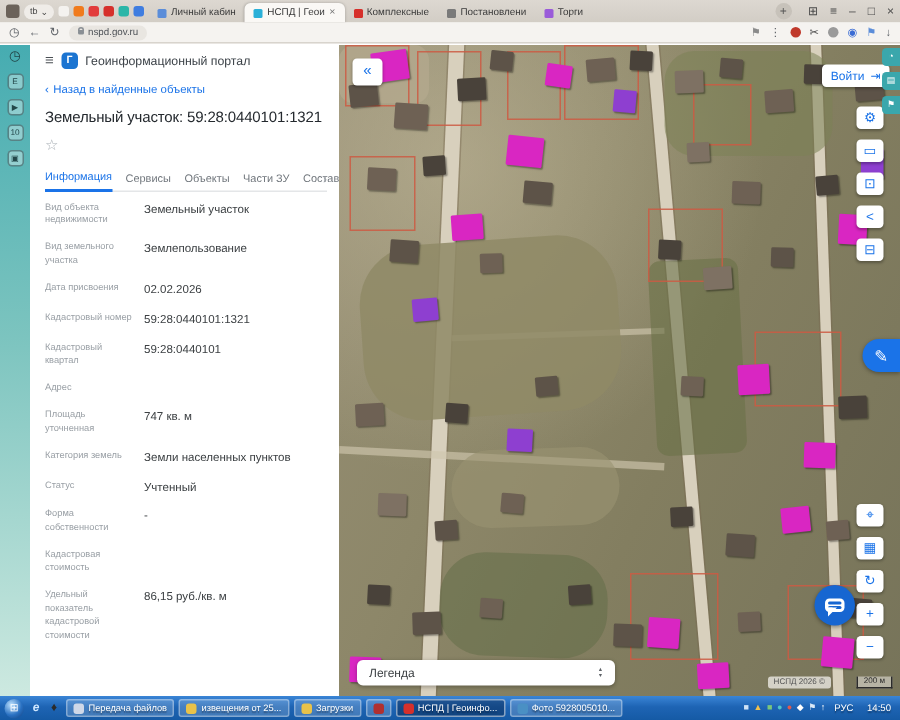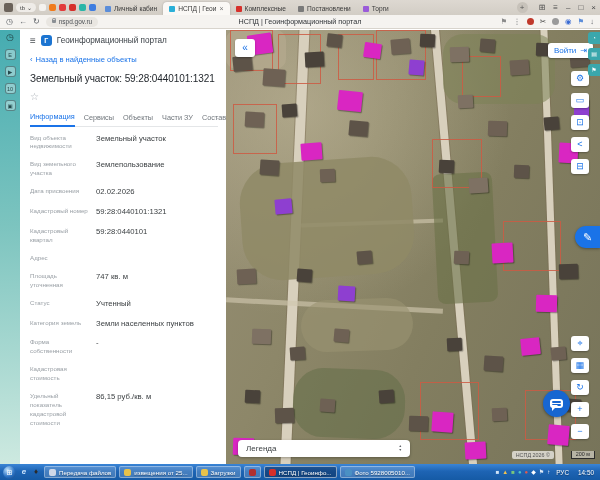--- a/index.html
+++ b/index.html
@@ -184,21 +184,20 @@
   </div>
 
   <div class="toolbar">
     <span>◷</span>
     <span>←</span>
     <span>↻</span>
     <span class="addr">
       <span class="lock"></span>
       <span>nspd.gov.ru</span>
     </span>
-    <span class="pagetitle">НСПД | Геоинформационный портал</span>
     <div class="tb-right">
       <span style="color:#8a8a8a;">⚑</span>
       <span>⋮</span>
       <span class="extdot" style="background:#c0392b;"></span>
       <span style="color:#3a3a3a;">✂</span>
       <span class="extdot" style="background:#9a9a9a;"></span>
       <span style="color:#3b6cd4;">◉</span>
       <span style="color:#5b8dd9;">⚑</span>
       <span>↓</span>
     </div>
@@ -256,26 +255,26 @@
             <div class="fvalue">59:28:0440101</div>
           </div>
           <div class="frow">
             <div class="flabel">Адрес</div>
           </div>
           <div class="frow">
             <div class="flabel">Площадь уточненная</div>
             <div class="fvalue">747 кв. м</div>
           </div>
           <div class="frow">
+            <div class="flabel">Категория земель</div>
+            <div class="fvalue">Земли населенных пунктов</div>
+          </div>
+          <div class="frow">
             <div class="flabel">Статус</div>
             <div class="fvalue">Учтенный</div>
-          </div>
-          <div class="frow">
-            <div class="flabel">Категория земель</div>
-            <div class="fvalue">Земли населенных пунктов</div>
           </div>
           <div class="frow">
             <div class="flabel">Форма собственности</div>
             <div class="fvalue">-</div>
           </div>
           <div class="frow">
             <div class="flabel">Кадастровая стоимость</div>
           </div>
           <div class="frow">
             <div class="flabel">Удельный показатель кадастровой стоимости</div>

